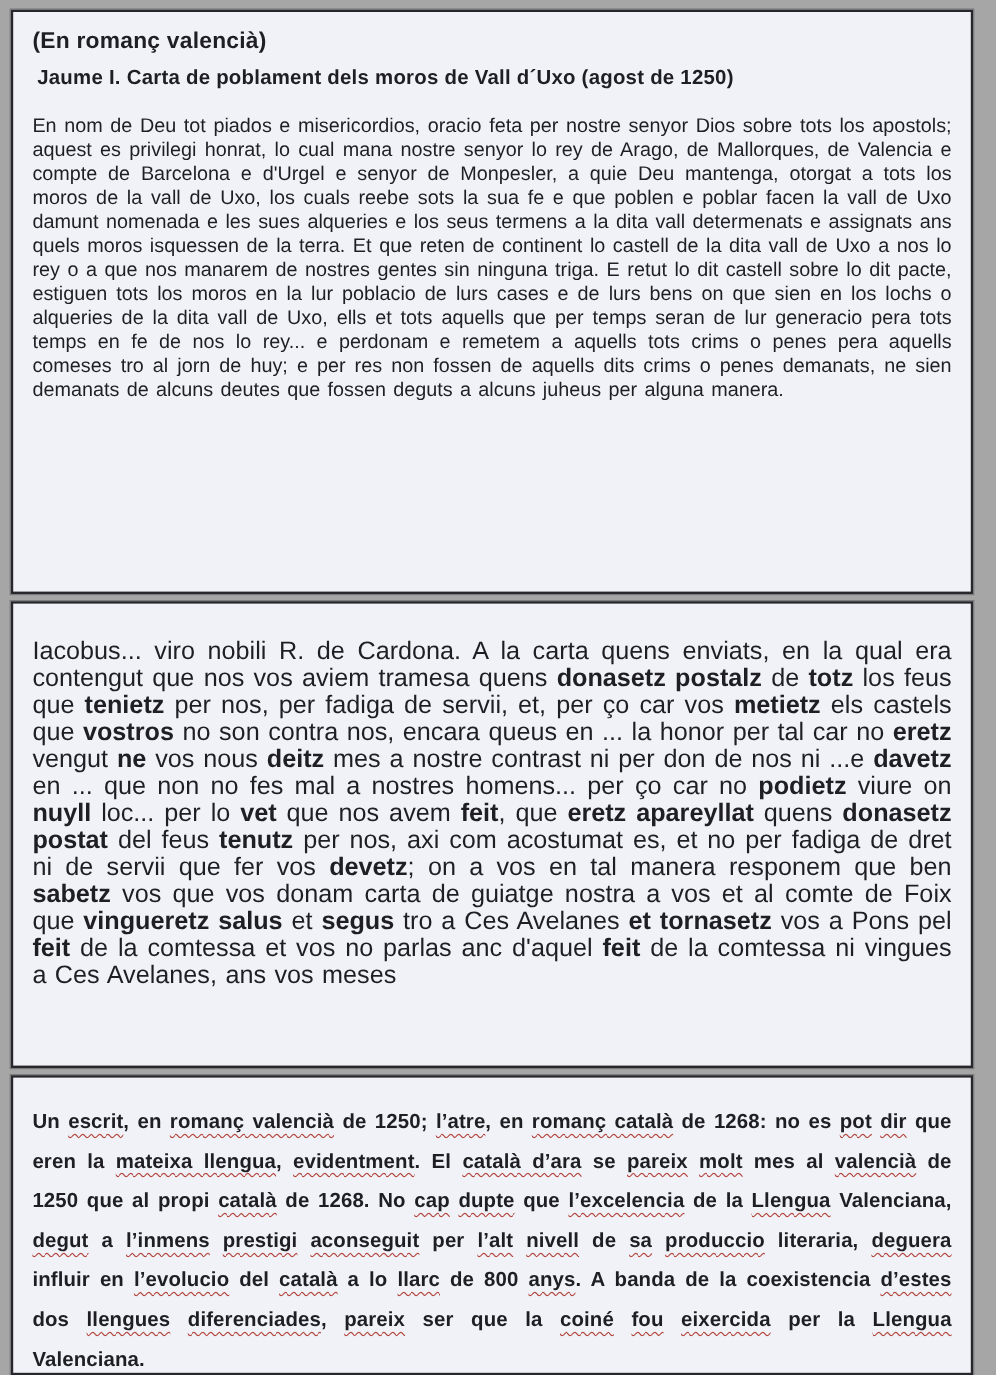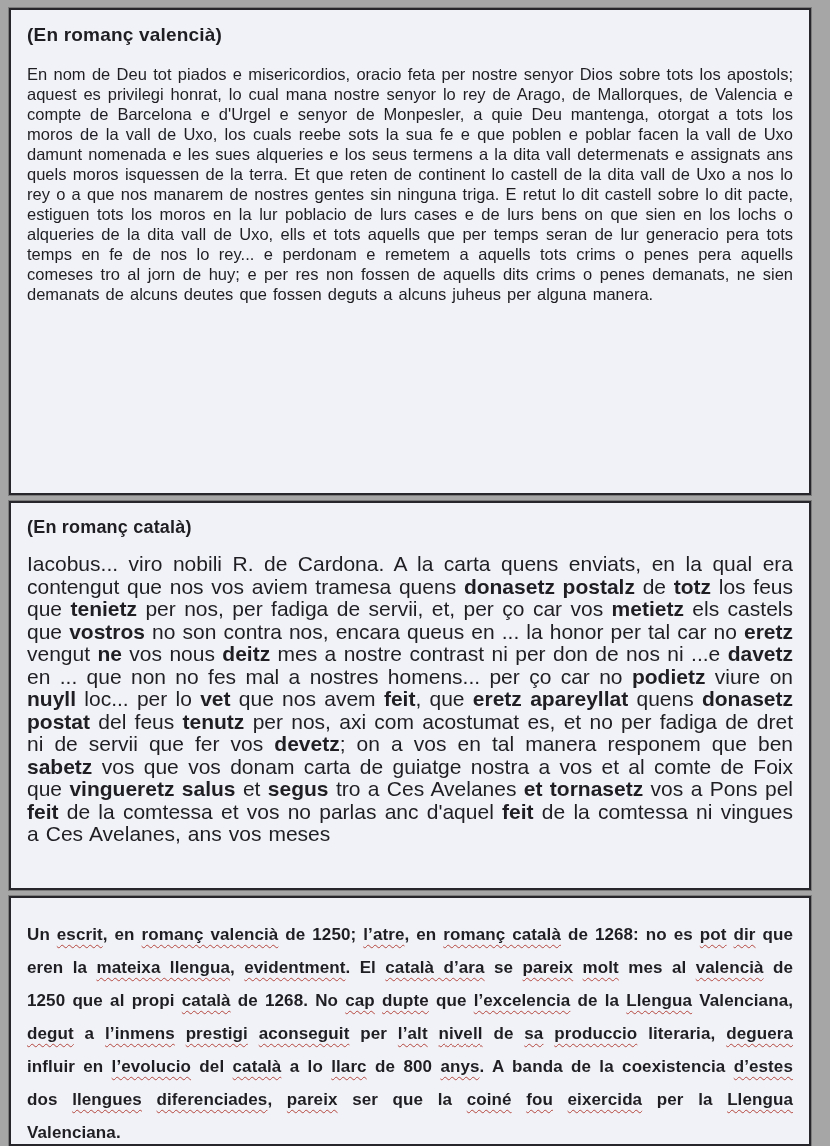--- a/index.html
+++ b/index.html
@@ -79,25 +79,25 @@
     text-underline-offset:4px;
   }
 </style>
 </head>
 <body>
 
 <div class="page">
 
   <section class="block block-valencia">
     <div class="lang-label">(En romanç valencià)</div>
+    <h1 class="doc-title">Jaume I. Carta de poblament dels moros de Vall d´Uxo (agost de 1250)</h1>
     <p class="doc-body">En nom de Deu tot piados e misericordios, oracio feta per nostre senyor Dios sobre tots los apostols; aquest es privilegi honrat, lo cual mana nostre senyor lo rey de Arago, de Mallorques, de Valencia e compte de Barcelona e d'Urgel e senyor de Monpesler, a quie Deu mantenga, otorgat a tots los moros de la vall de Uxo, los cuals reebe sots la sua fe e que poblen e poblar facen la vall de Uxo damunt nomenada e les sues alqueries e los seus termens a la dita vall determenats e assignats ans quels moros isquessen de la terra. Et que reten de continent lo castell de la dita vall de Uxo a nos lo rey o a que nos manarem de nostres gentes sin ninguna triga. E retut lo dit castell sobre lo dit pacte, estiguen tots los moros en la lur poblacio de lurs cases e de lurs bens on que sien en los lochs o alqueries de la dita vall de Uxo, ells et tots aquells que per temps seran de lur generacio pera tots temps en fe de nos lo rey... e perdonam e remetem a aquells tots crims o penes pera aquells comeses tro al jorn de huy; e per res non fossen de aquells dits crims o penes demanats, ne sien demanats de alcuns deutes que fossen deguts a alcuns juheus per alguna manera.</p>
   </section>
 
   <section class="block block-catala">
-    <div class="lang-label">(En romanç català)</div>
     <p class="doc-body"><span>Iacobus... viro nobili R. de Cardona. A la carta quens enviats, en la qual era contengut que nos vos aviem tramesa quens </span><span class="seg-bold">donasetz postalz</span><span> de </span><span class="seg-bold">totz</span><span> los feus que </span><span class="seg-bold">tenietz</span><span> per nos, per fadiga de servii, et, per ço car vos </span><span class="seg-bold">metietz</span><span> els castels que </span><span class="seg-bold">vostros</span><span> no son contra nos, encara queus en ... la honor per tal car no </span><span class="seg-bold">eretz</span><span> vengut </span><span class="seg-bold">ne</span><span> vos nous </span><span class="seg-bold">deitz</span><span> mes a nostre contrast ni per don de nos ni ...e </span><span class="seg-bold">davetz</span><span> en ... que non no fes mal a nostres homens... per ço car no </span><span class="seg-bold">podietz</span><span> viure on </span><span class="seg-bold">nuyll</span><span> loc... per lo </span><span class="seg-bold">vet</span><span> que nos avem </span><span class="seg-bold">feit</span><span>, que </span><span class="seg-bold">eretz apareyllat</span><span> quens </span><span class="seg-bold">donasetz postat</span><span> del feus </span><span class="seg-bold">tenutz</span><span> per nos, axi com acostumat es, et no per fadiga de dret ni de servii que fer vos </span><span class="seg-bold">devetz</span><span>; on a vos en tal manera responem que ben </span><span class="seg-bold">sabetz</span><span> vos que vos donam carta de guiatge nostra a vos et al comte de Foix que </span><span class="seg-bold">vingueretz salus</span><span> et </span><span class="seg-bold">segus</span><span> tro a Ces Avelanes </span><span class="seg-bold">et tornasetz</span><span> vos a Pons pel </span><span class="seg-bold">feit</span><span> de la comtessa et vos no parlas anc d'aquel </span><span class="seg-bold">feit</span><span> de la comtessa ni vingues a Ces Avelanes, ans vos meses</span></p>
   </section>
 
   <section class="block block-commentary">
     <p class="doc-body"><span>Un </span><span class="seg-wavy">escrit</span><span>, en </span><span class="seg-wavy">romanç valencià</span><span> de 1250; </span><span class="seg-wavy">l’atre</span><span>, en </span><span class="seg-wavy">romanç català</span><span> de 1268: no es </span><span class="seg-wavy">pot</span><span> </span><span class="seg-wavy">dir</span><span> que eren la </span><span class="seg-wavy">mateixa llengua</span><span>, </span><span class="seg-wavy">evidentment</span><span>. El </span><span class="seg-wavy">català d’ara</span><span> se </span><span class="seg-wavy">pareix</span><span> </span><span class="seg-wavy">molt</span><span> mes al </span><span class="seg-wavy">valencià</span><span> de 1250 que al propi </span><span class="seg-wavy">català</span><span> de 1268. No </span><span class="seg-wavy">cap</span><span> </span><span class="seg-wavy">dupte</span><span> que </span><span class="seg-wavy">l’excelencia</span><span> de la </span><span class="seg-wavy">Llengua</span><span> Valenciana, </span><span class="seg-wavy">degut</span><span> a </span><span class="seg-wavy">l’inmens</span><span> </span><span class="seg-wavy">prestigi</span><span> </span><span class="seg-wavy">aconseguit</span><span> per </span><span class="seg-wavy">l’alt</span><span> </span><span class="seg-wavy">nivell</span><span> de </span><span class="seg-wavy">sa</span><span> </span><span class="seg-wavy">produccio</span><span> literaria, </span><span class="seg-wavy">deguera</span><span> influir en </span><span class="seg-wavy">l’evolucio</span><span> del </span><span class="seg-wavy">català</span><span>  a lo </span><span class="seg-wavy">llarc</span><span> de 800 </span><span class="seg-wavy">anys</span><span>. A banda de la coexistencia </span><span class="seg-wavy">d’estes</span><span> dos </span><span class="seg-wavy">llengues</span><span> </span><span class="seg-wavy">diferenciades</span><span>, </span><span class="seg-wavy">pareix</span><span> ser que la </span><span class="seg-wavy">coiné</span><span> </span><span class="seg-wavy">fou</span><span> </span><span class="seg-wavy">eixercida</span><span> per la </span><span class="seg-wavy">Llengua</span><span> Valenciana.</span></p>
   </section>
 
 </div>
 
 </body></html>

